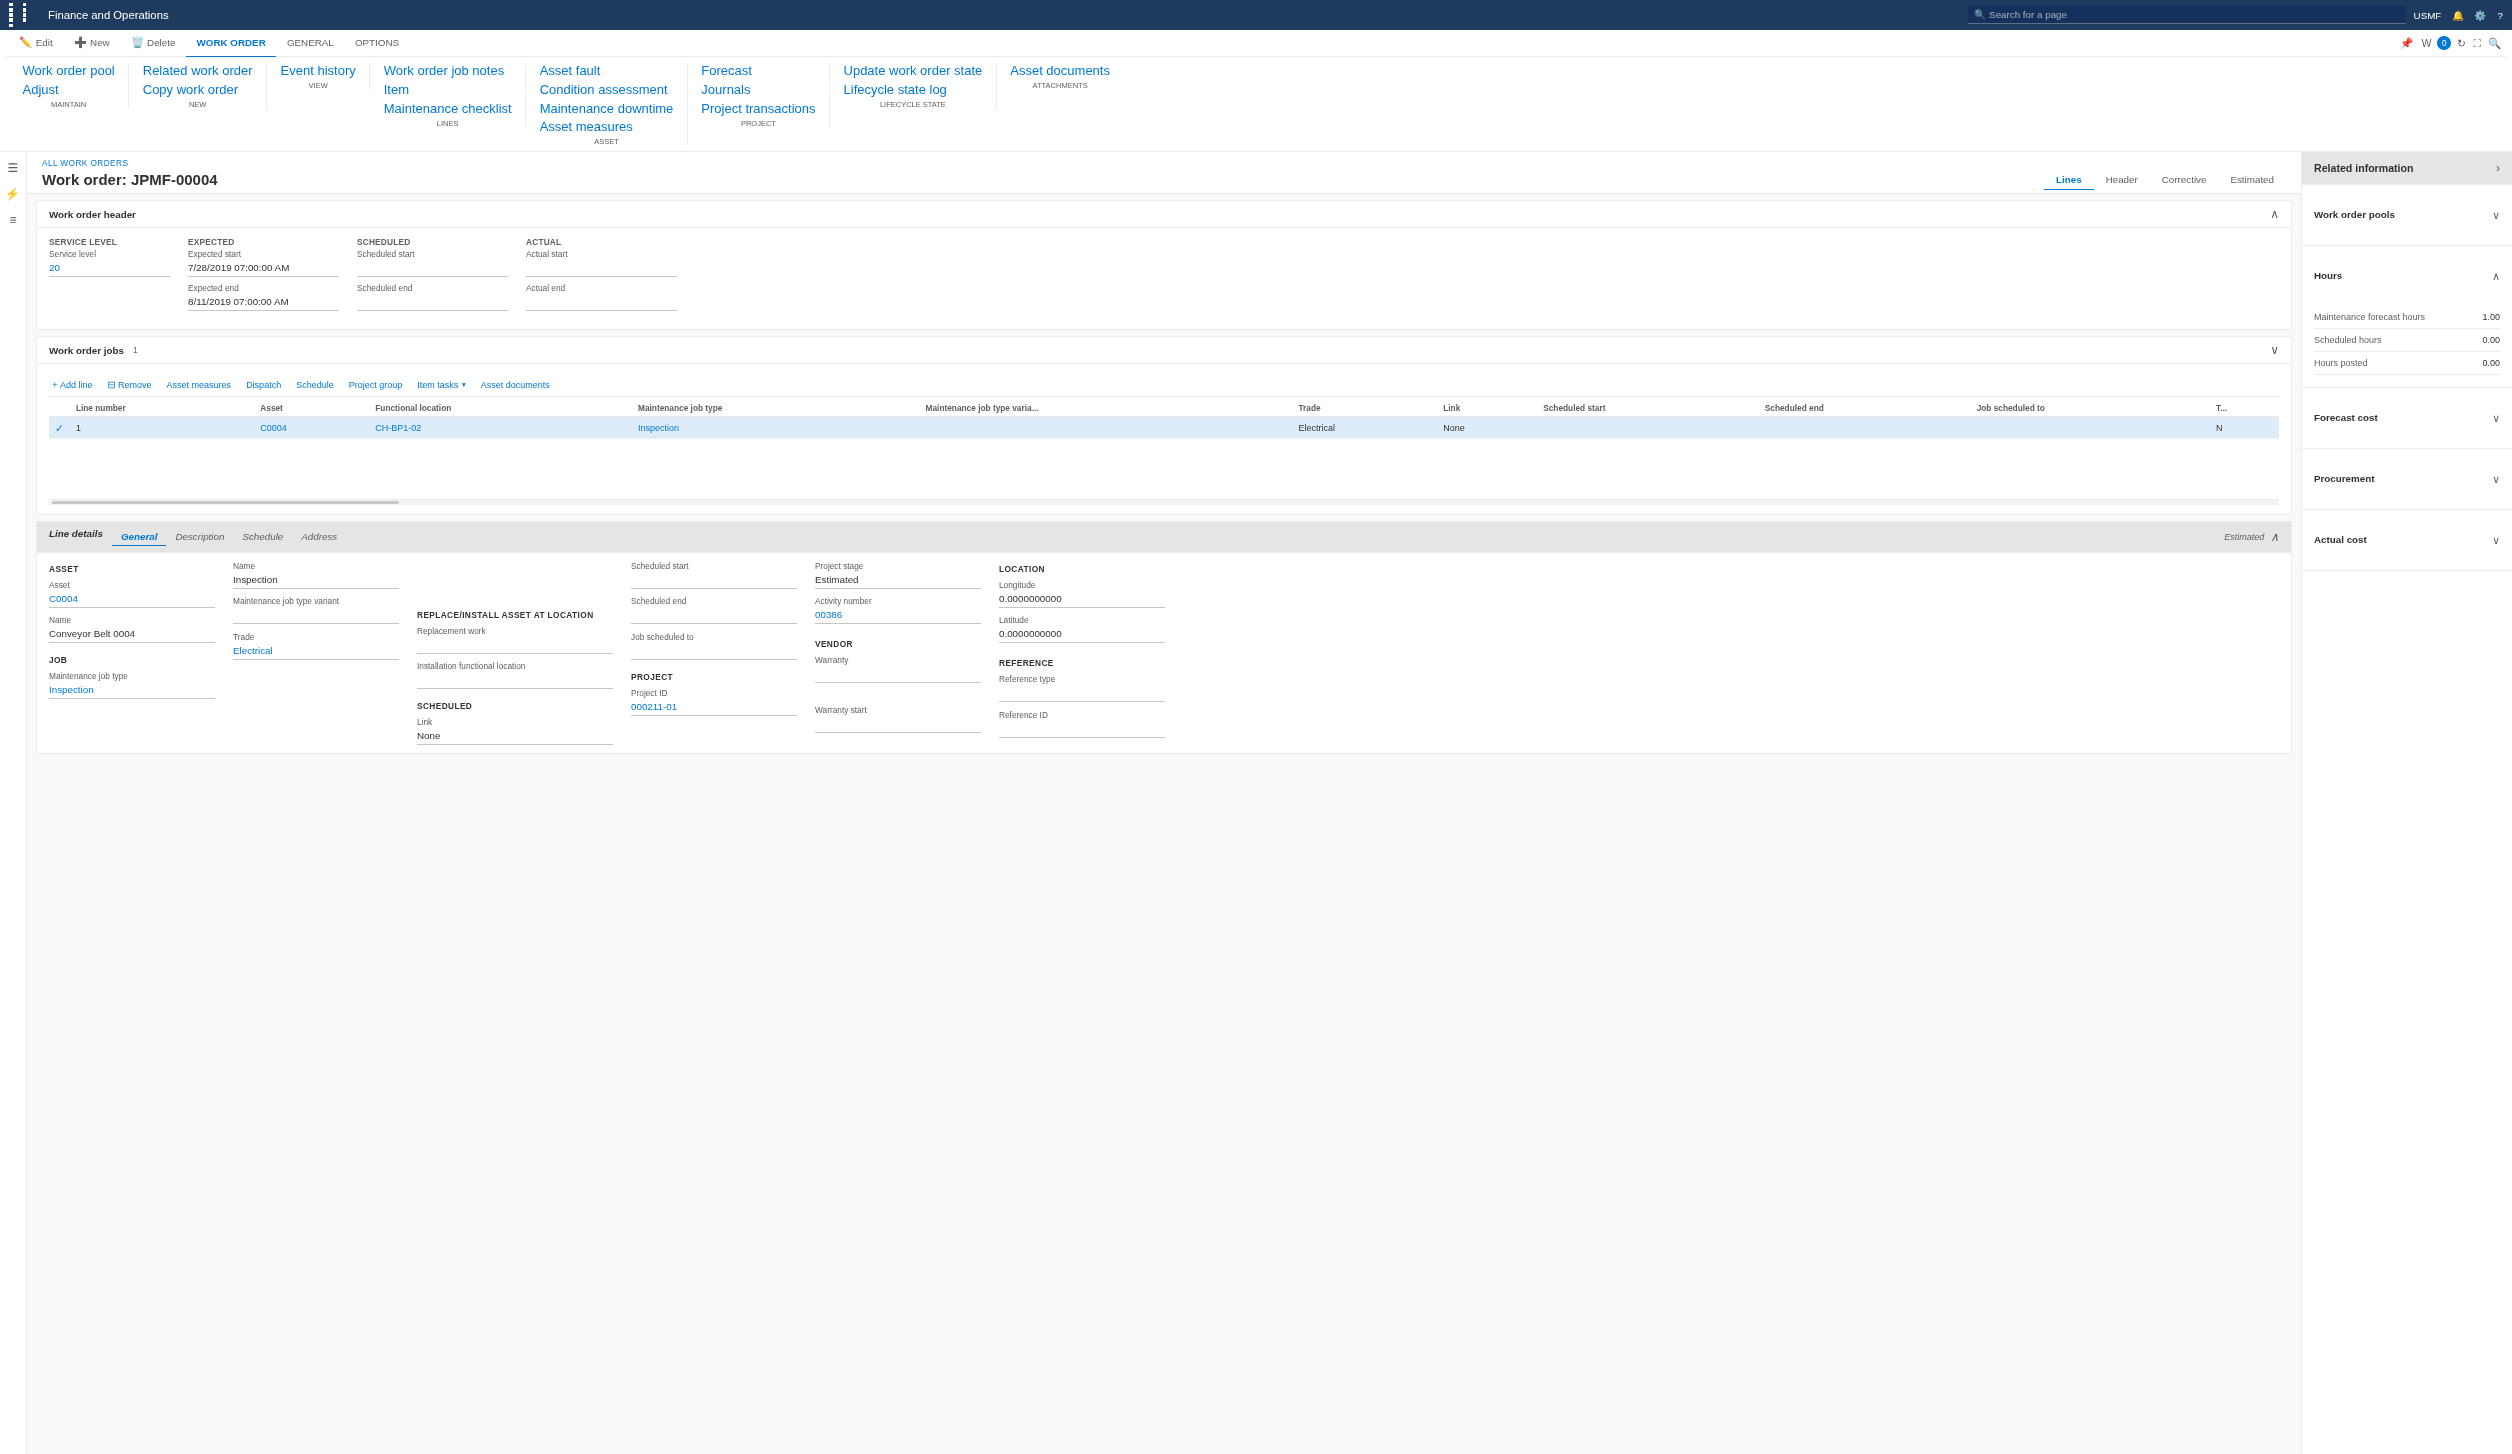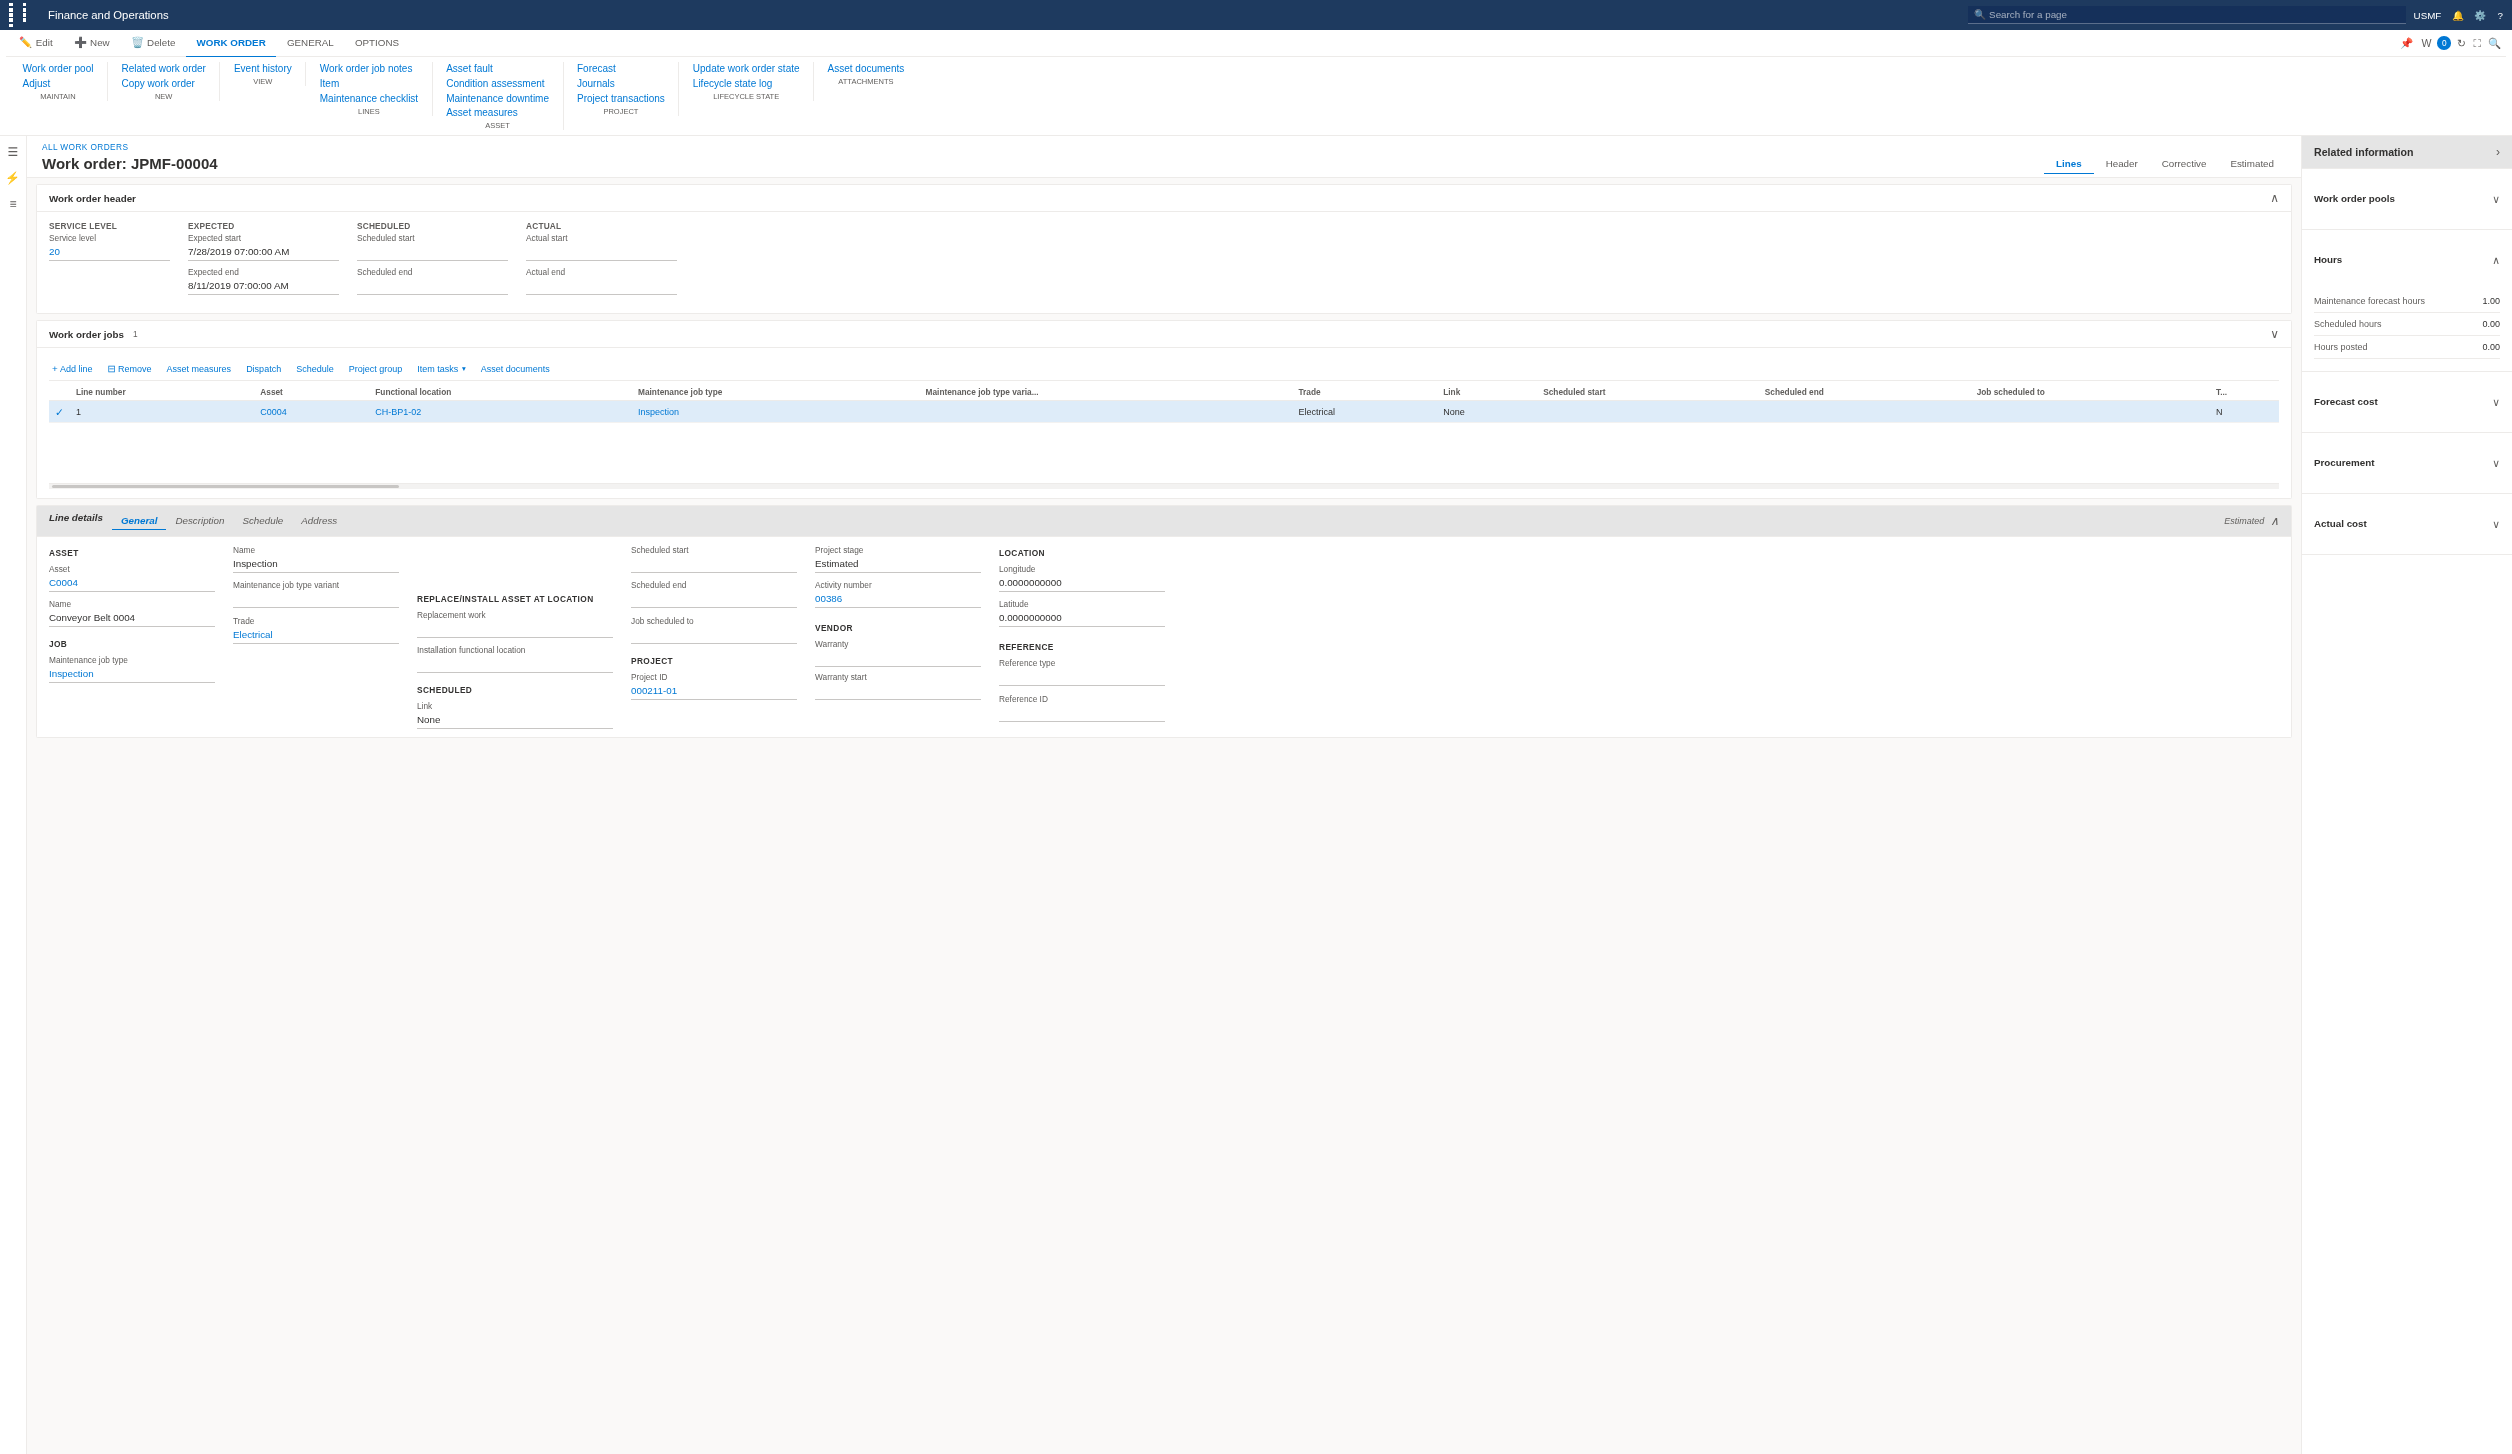--- a/index.html
+++ b/index.html
@@ -74,21 +74,21 @@
       border-right: 0.8px solid #edebe9;
       min-width: 60px;
     }
     .ribbon-group:last-child { border-right: none; }
     .ribbon-group-label {
       font-size: 7.5px; color: #605e5c; text-align: center; margin-top: 1.5px;
     }
     .ribbon-items { display: flex; gap: 3px; align-items: flex-start; }
     .ribbon-small-item {
       display: flex; align-items: center; gap: 3px;
-      padding: 1.5px 4.5px; cursor: pointer; font-size: 10px; color: #0078d4;
+      padding: 1.5px 4.5px; cursor: pointer; font-size: 13px; color: #0078d4;
       white-space: nowrap;
     }
     .ribbon-small-group { display: flex; flex-direction: column; gap: 0.8px; padding: 0; }
     .ribbon-right-icons { display: flex; align-items: center; gap: 4.5px; margin-left: auto; }
     .ribbon-right-icon { font-size: 10.6px; color: #605e5c; cursor: pointer; padding: 1.5px; }
 
     
     .left-sidebar {
       width: 27px;
       background: white;
@@ -613,21 +613,21 @@
             <div class="form-value black">Estimated</div>
             <div style="margin-top:7.5px;">
               <div class="form-sublabel">Activity number</div>
               <div class="form-value">00386</div>
             </div>
             <div style="margin-top:15px;">
               <div class="ld-section-label">VENDOR</div>
               <div class="form-sublabel">Warranty</div>
               <div class="form-value empty"></div>
             </div>
-            <div style="margin-top:5px;">
+            <div style="margin-top:22px;">
               <div class="form-sublabel">Warranty start</div>
               <div class="form-value empty"></div>
             </div>
           </div>
 
           <div class="ld-col">
             <div class="ld-section-label">LOCATION</div>
             <div class="form-sublabel">Longitude</div>
             <div class="form-value black">0.0000000000</div>
             <div style="margin-top:7.5px;">

